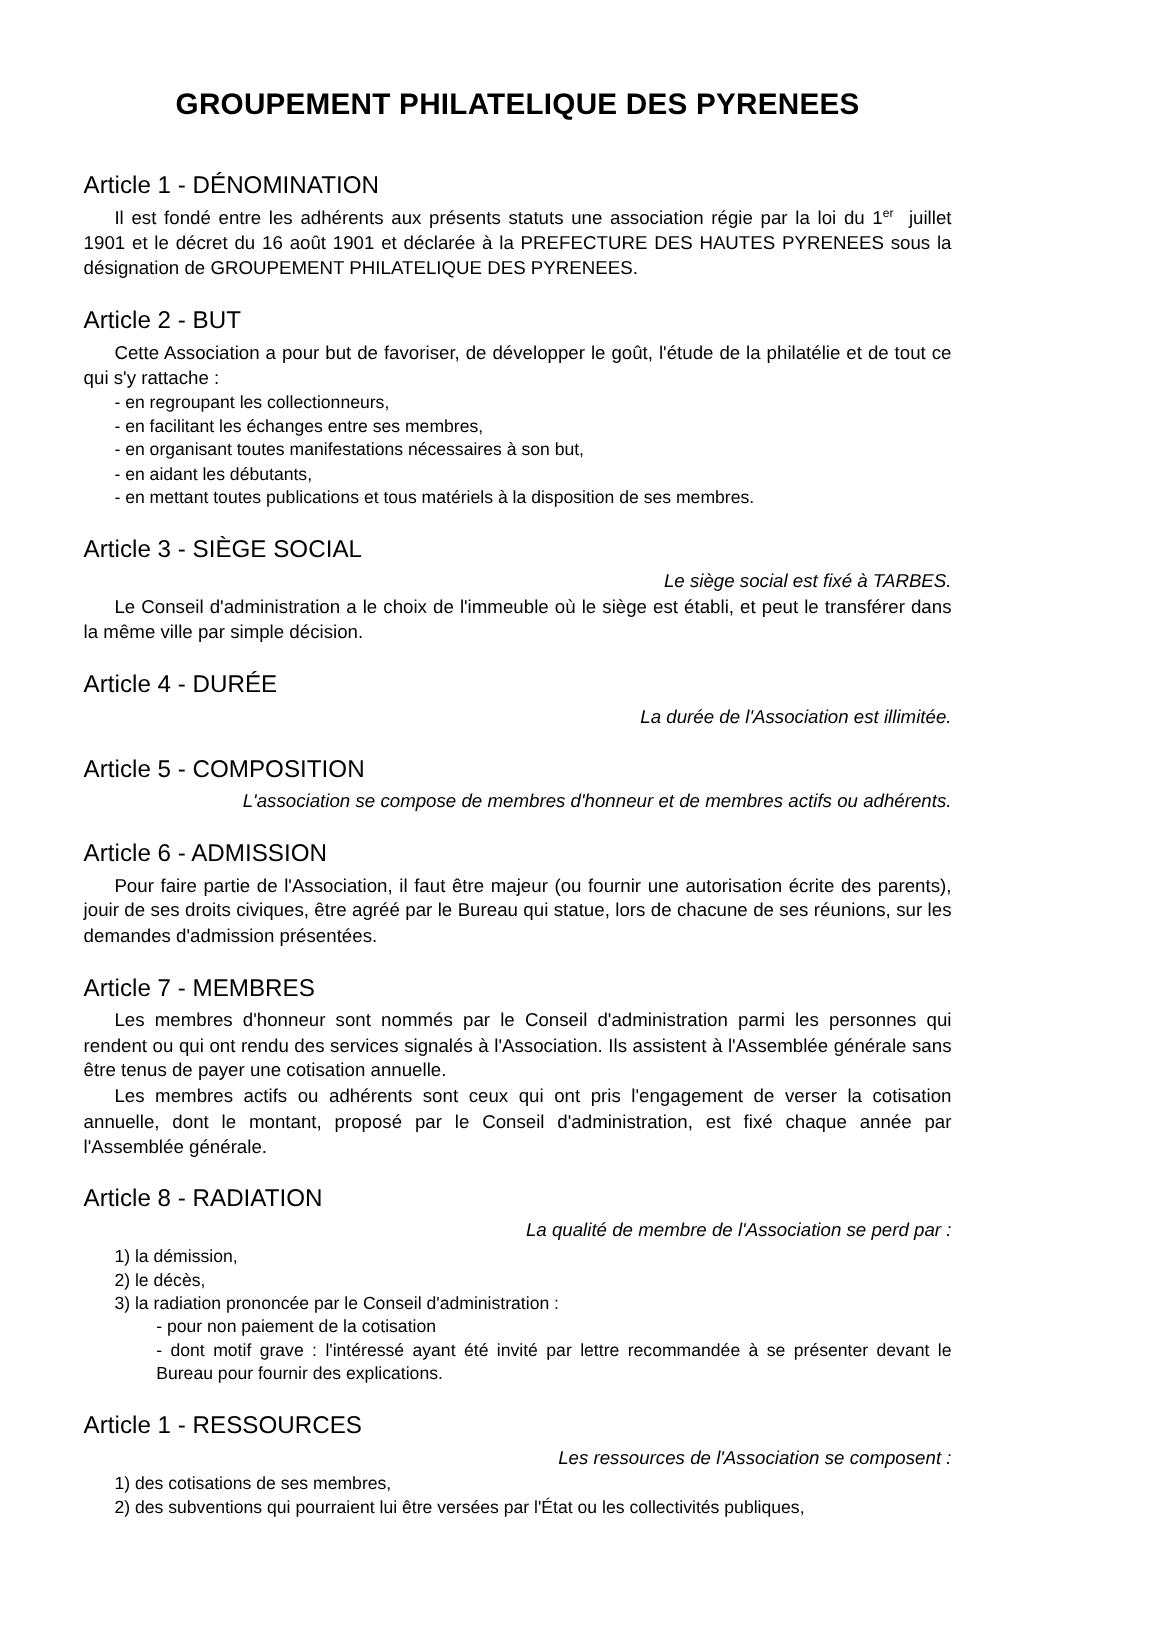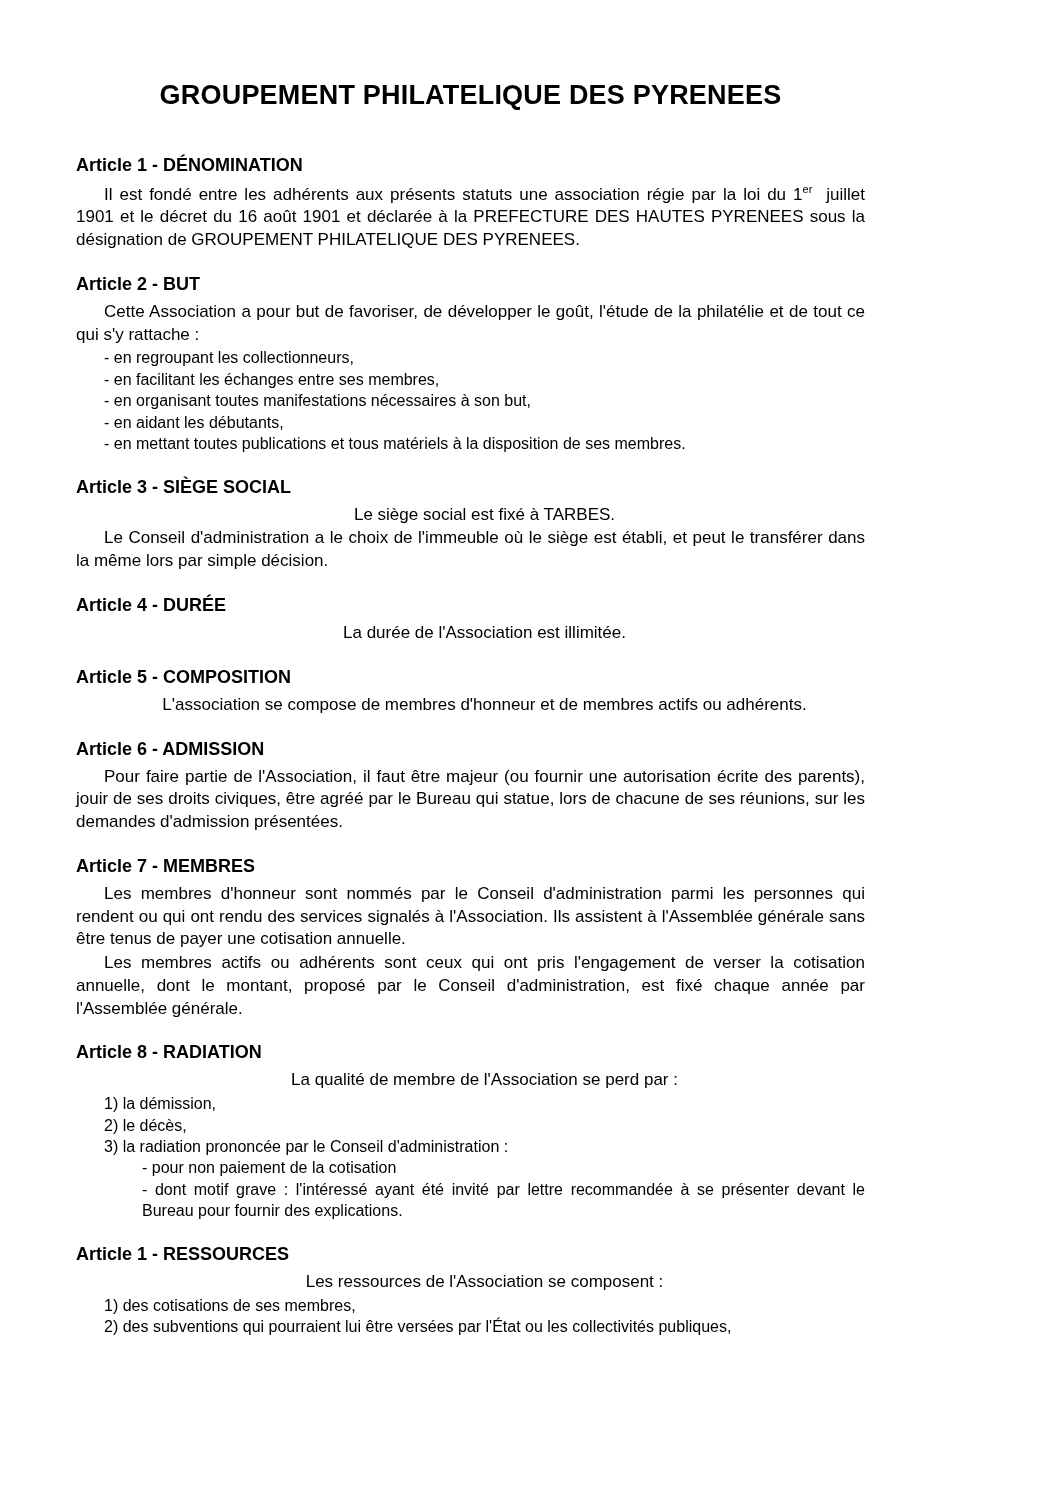--- a/index.html
+++ b/index.html
@@ -24,36 +24,37 @@
     text-align: center;
     font-size: 27px;
     font-weight: bold;
     letter-spacing: 0.2px;
     margin: 10px 0 44px 0;
   }
   .article {
     margin-bottom: 7px;
   }
   .article-heading {
-    font-size: 18px;
-    font-weight: bold;
+    font-size: 22px;
+    font-weight: normal;
     margin: 22px 0 6px 0;
   }
   .article:first-of-type .article-heading {
     margin-top: 0;
   }
   p.para {
     font-size: 17px;
     line-height: 1.34;
     margin: 0 0 1px 0;
     text-align: justify;
     text-indent: 28px;
   }
   p.para.noj {
-    text-align: center;
+    text-align: right;
+    font-style: italic;
   }
   .list {
     margin: 0;
     padding: 0;
     list-style: none;
   }
   .list li {
     font-size: 16px;
     line-height: 1.34;
     margin: 0;
@@ -90,21 +91,21 @@
       <li>- en facilitant les échanges entre ses membres,</li>
       <li>- en organisant toutes manifestations nécessaires à son but,</li>
       <li>- en aidant les débutants,</li>
       <li>- en mettant toutes publications et tous matériels à la disposition de ses membres.</li>
     </ul>
   </section>
 
   <section class="article">
     <h2 class="article-heading">Article 3 - SIÈGE SOCIAL</h2>
     <p class="para noj">Le siège social est fixé à TARBES.</p>
-    <p class="para">Le Conseil d'administration a le choix de l'immeuble où le siège est établi, et peut le transférer dans la même lors par simple décision.</p>
+    <p class="para">Le Conseil d'administration a le choix de l'immeuble où le siège est établi, et peut le transférer dans la même ville par simple décision.</p>
   </section>
 
   <section class="article">
     <h2 class="article-heading">Article 4 - DURÉE</h2>
     <p class="para noj">La durée de l'Association est illimitée.</p>
   </section>
 
   <section class="article">
     <h2 class="article-heading">Article 5 - COMPOSITION</h2>
     <p class="para noj">L'association se compose de membres d'honneur et de membres actifs ou adhérents.</p>

